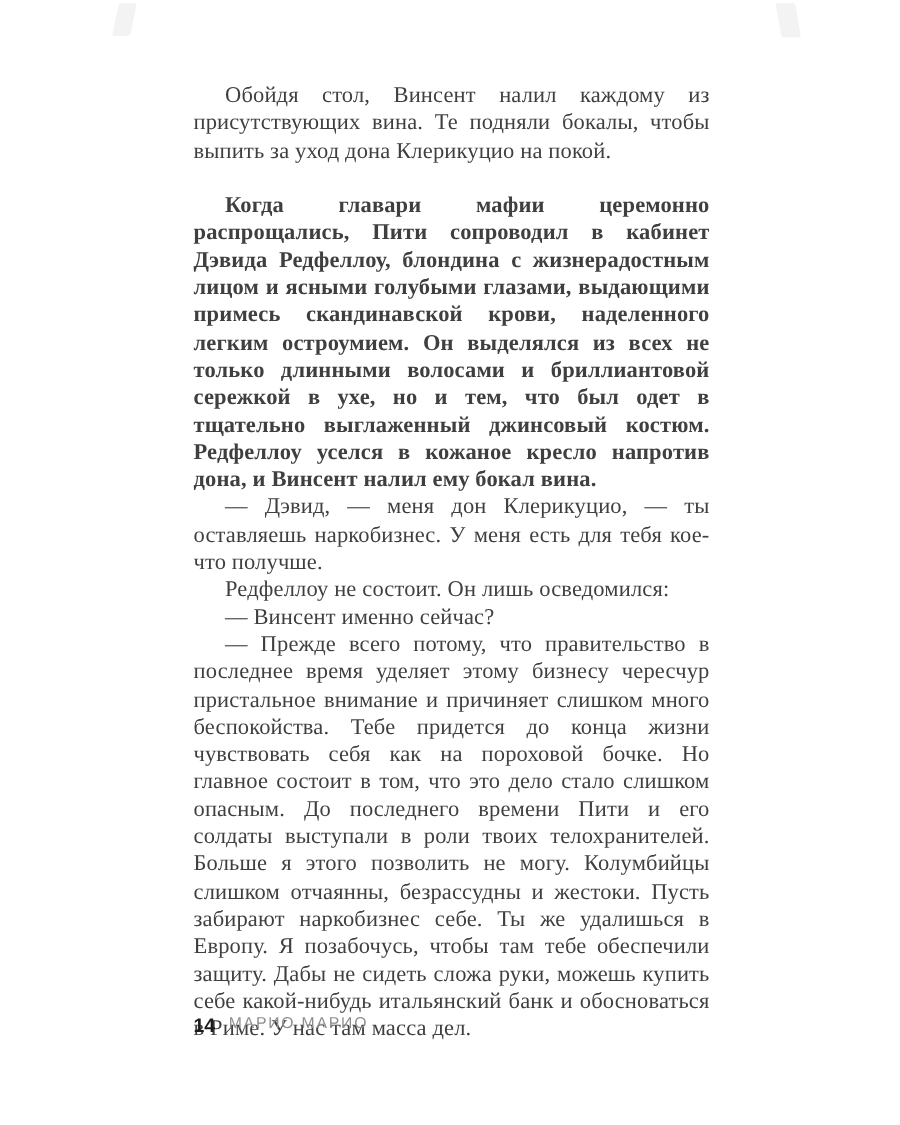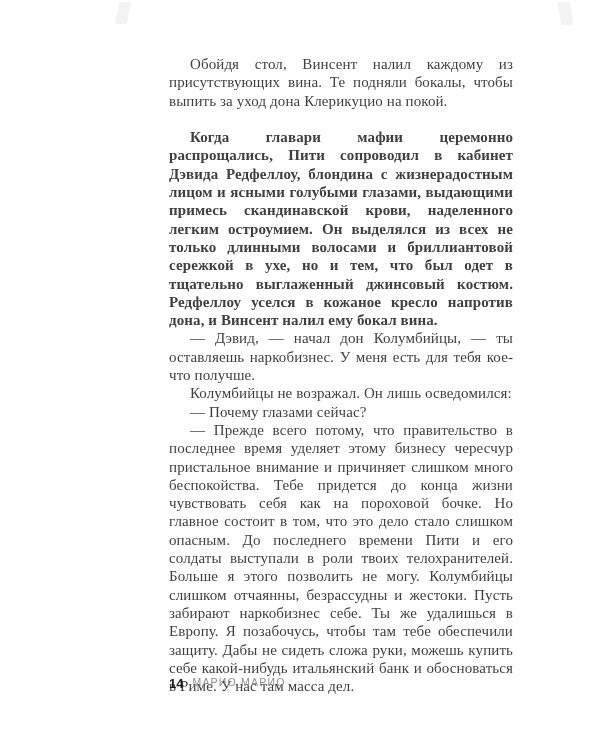--- a/index.html
+++ b/index.html
@@ -11,21 +11,20 @@
     height: 750px;
     background: #ffffff;
     position: relative;
     overflow: hidden;
     font-family: "Liberation Serif", serif;
   }
   .page {
     position: absolute;
     inset: 0;
     background: #ffffff;
-    margin-left: 40px;
   }
   
   .smudge {
     position: absolute;
     background: #f3f3f3;
     border-radius: 2px;
   }
   .smudge-a {
     left: 77px; top: 2px;
     width: 12px; height: 22px;
@@ -80,23 +79,23 @@
 <body>
 
 <div class="page">
 
   <div class="smudge smudge-a"></div>
   <div class="smudge smudge-b"></div>
 
   <main class="text-block">
     <p>Обойдя стол, Винсент налил каждому из присутствующих вина. Те подняли бокалы, чтобы выпить за уход дона Клерикуцио на покой.</p>
     <p class="section-start">Когда главари мафии церемонно распрощались, Пити сопроводил в кабинет Дэвида Редфеллоу, блондина с жизнерадостным лицом и ясными голубыми глазами, выдающими примесь скандинавской крови, наделенного легким остроумием. Он выделялся из всех не только длинными волосами и бриллиантовой сережкой в ухе, но и тем, что был одет в тщательно выглаженный джинсовый костюм. Редфеллоу уселся в кожаное кресло напротив дона, и Винсент налил ему бокал вина.</p>
-    <p>— Дэвид, — начал дон Колумбийцы, — ты оставляешь наркобизнес. У меня есть для тебя кое-что получше.</p>
-    <p>Колумбийцы не возражал. Он лишь осведомился:</p>
-    <p>— Почему глазами сейчас?</p>
+    <p>— Дэвид, — меня дон Клерикуцио, — ты оставляешь наркобизнес. У меня есть для тебя кое-что получше.</p>
+    <p>Редфеллоу не состоит. Он лишь осведомился:</p>
+    <p>— Винсент именно сейчас?</p>
     <p>— Прежде всего потому, что правительство в последнее время уделяет этому бизнесу чересчур пристальное внимание и причиняет слишком много беспокойства. Тебе придется до конца жизни чувствовать себя как на пороховой бочке. Но главное состоит в том, что это дело стало слишком опасным. До последнего времени Пити и его солдаты выступали в роли твоих телохранителей. Больше я этого позволить не могу. Колумбийцы слишком отчаянны, безрассудны и жестоки. Пусть забирают наркобизнес себе. Ты же удалишься в Европу. Я позабочусь, чтобы там тебе обеспечили защиту. Дабы не сидеть сложа руки, можешь купить себе какой-нибудь итальянский банк и обосноваться в Риме. У нас там масса дел.</p>
 
   </main>
 
   <footer class="running-footer">
     <span class="page-num">14</span>
     <span class="book-title">МАРИО МАРИО</span>
   </footer>
 
 </div>

